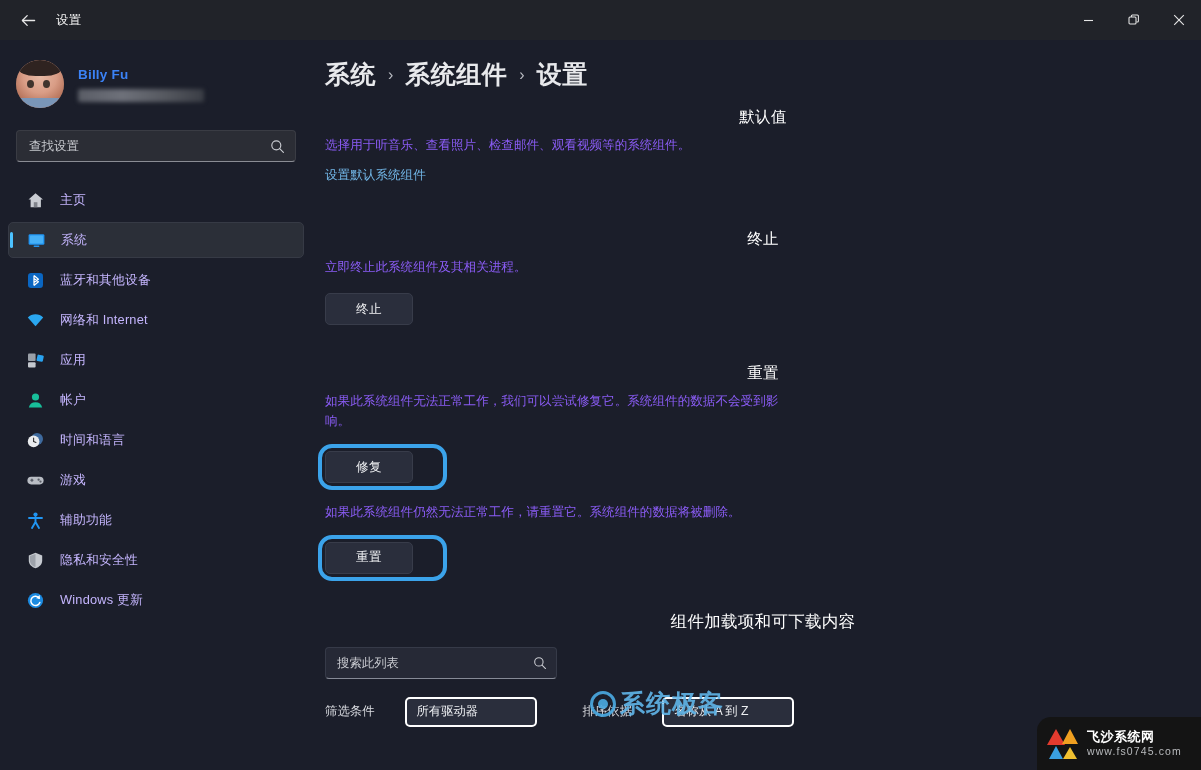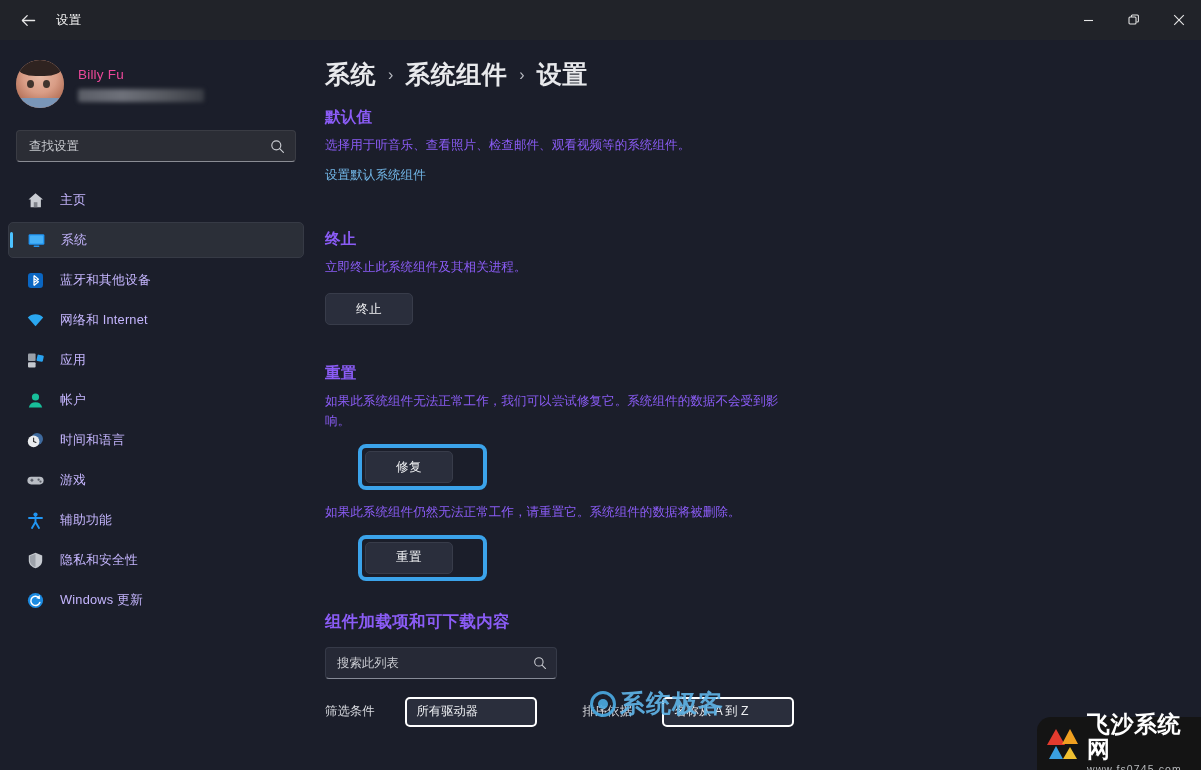--- a/index.html
+++ b/index.html
@@ -110,22 +110,22 @@
     background: #7a96b8;
   }
   .account-text {
     margin-left: 14px;
     display: flex;
     flex-direction: column;
     justify-content: center;
   }
   .account-name {
     font-size: 13.5px;
-    font-weight: normal;
-    color: #ec4899;
+    font-weight: bold;
+    color: #3b82f6;
     letter-spacing: .2px;
   }
   .account-email {
     margin-top: 7px;
     width: 126px;
     height: 13px;
     border-radius: 2px;
     background: linear-gradient(90deg,#5a5d66,#6e717a 35%,#55585f 70%,#3a3d45);
     filter: blur(2.2px);
   }
@@ -217,23 +217,24 @@
     cursor: pointer;
   }
   .crumb.last { cursor: default; }
   .crumb-sep {
     font-size: 16px;
     color: #b9bbc2;
   }
 
   .sec-title {
     font-size: 15.5px;
-    font-weight: bold;
-    color: #8b5cf6;
+    font-weight: normal;
+    color: #ffffff;
     letter-spacing: .3px;
+    text-align: center;
   }
   .sec-desc {
     font-size: 12.6px;
     color: #8b5cf6;
     line-height: 1.55;
     margin-top: 8px;
     max-width: 460px;
   }
   .link {
     display: inline-block;
@@ -259,22 +260,21 @@
     font-size: 12.6px;
     font-family: inherit;
     cursor: pointer;
     letter-spacing: .4px;
   }
 
   .annot {
     display: inline-block;
     border: 4px solid #3ba3ea;
     padding: 3px 30px 3px 3px;
-    border-radius: 8px;
-    margin-left: 40px;
+    border-radius: 14px;
   }
 
   .list-search {
     margin-top: 14px;
     width: 232px;
     height: 32px;
     background: #262936;
     border: 1px solid #363a48;
     border-bottom: 1px solid #868a96;
     border-radius: 4px;
@@ -385,21 +385,21 @@
     border-bottom: 13px solid #3aa0e0;
   }
   .tri.d {
     left: 18px; top: 21px;
     border-left: 7px solid transparent;
     border-right: 7px solid transparent;
     border-bottom: 12px solid #f0c030;
   }
   .wm-corner-text { margin-left: 6px; }
   .wm-corner-name {
-    font-size: 23px;
+    font-size: 13px;
     font-weight: bold;
     color: #ffffff;
     letter-spacing: .5px;
     line-height: 1.05;
   }
   .wm-corner-url {
     font-size: 10.5px;
     color: #b8babd;
     letter-spacing: 1.1px;
     margin-top: 2px;

